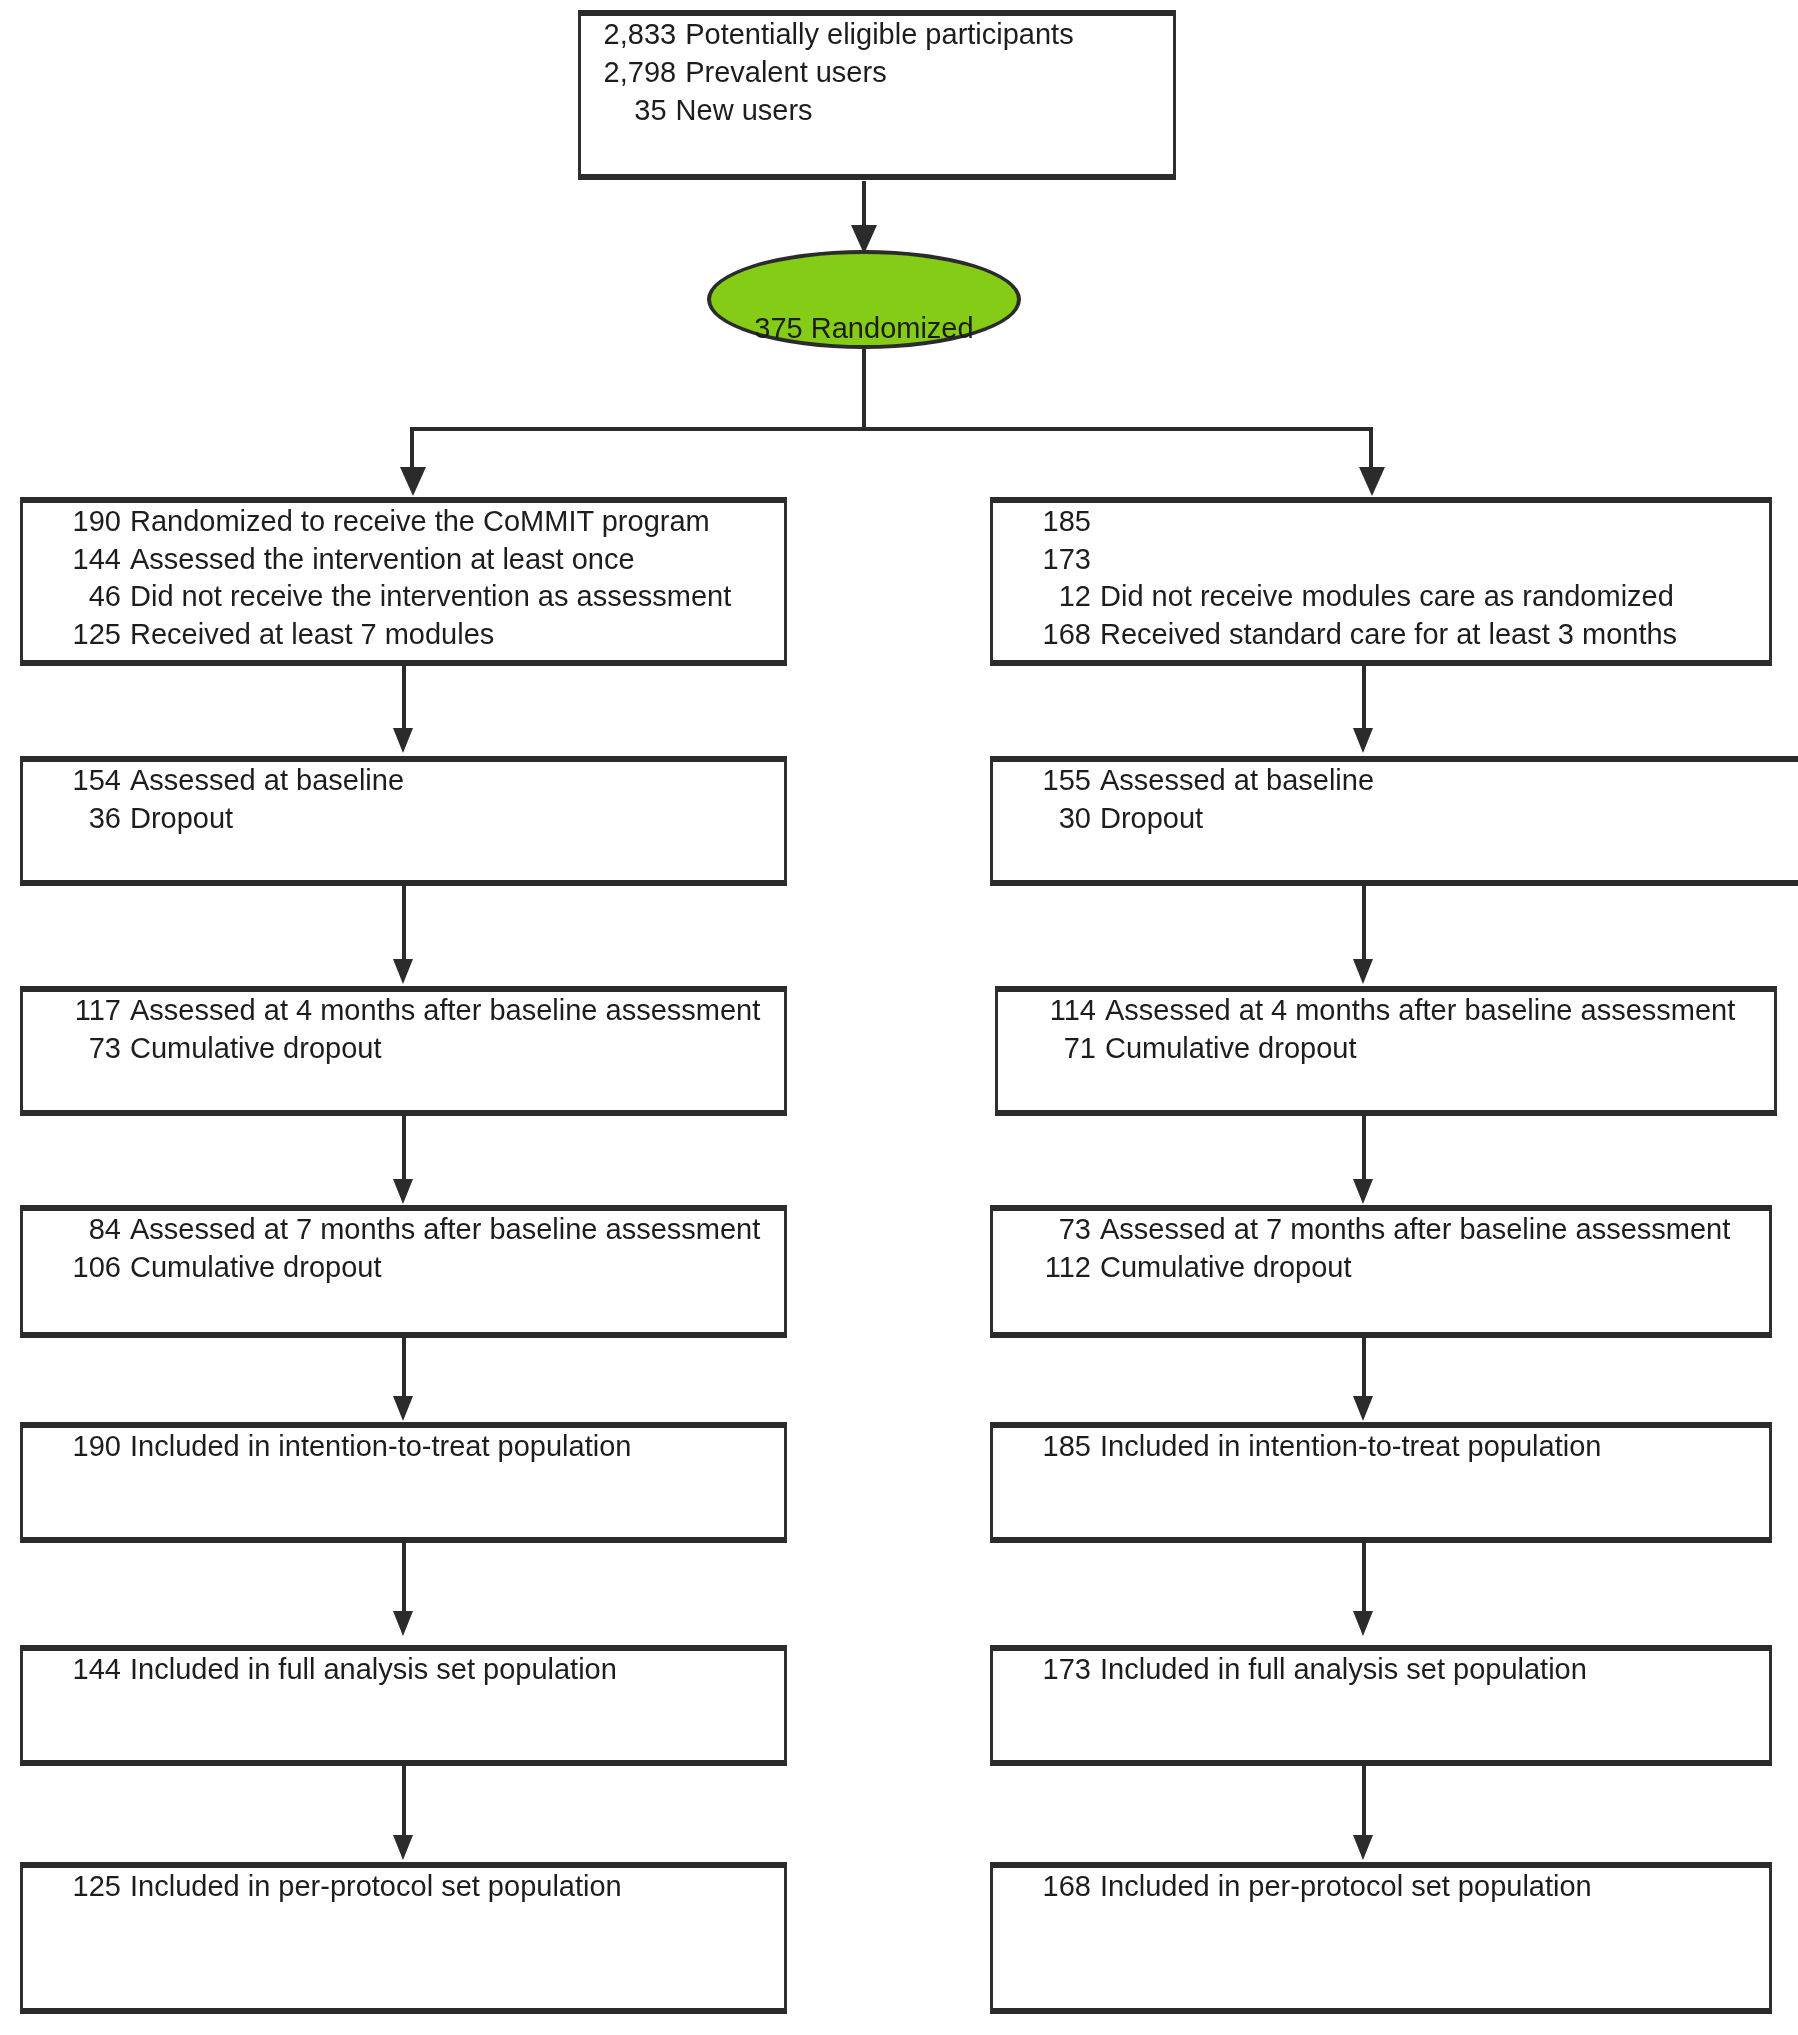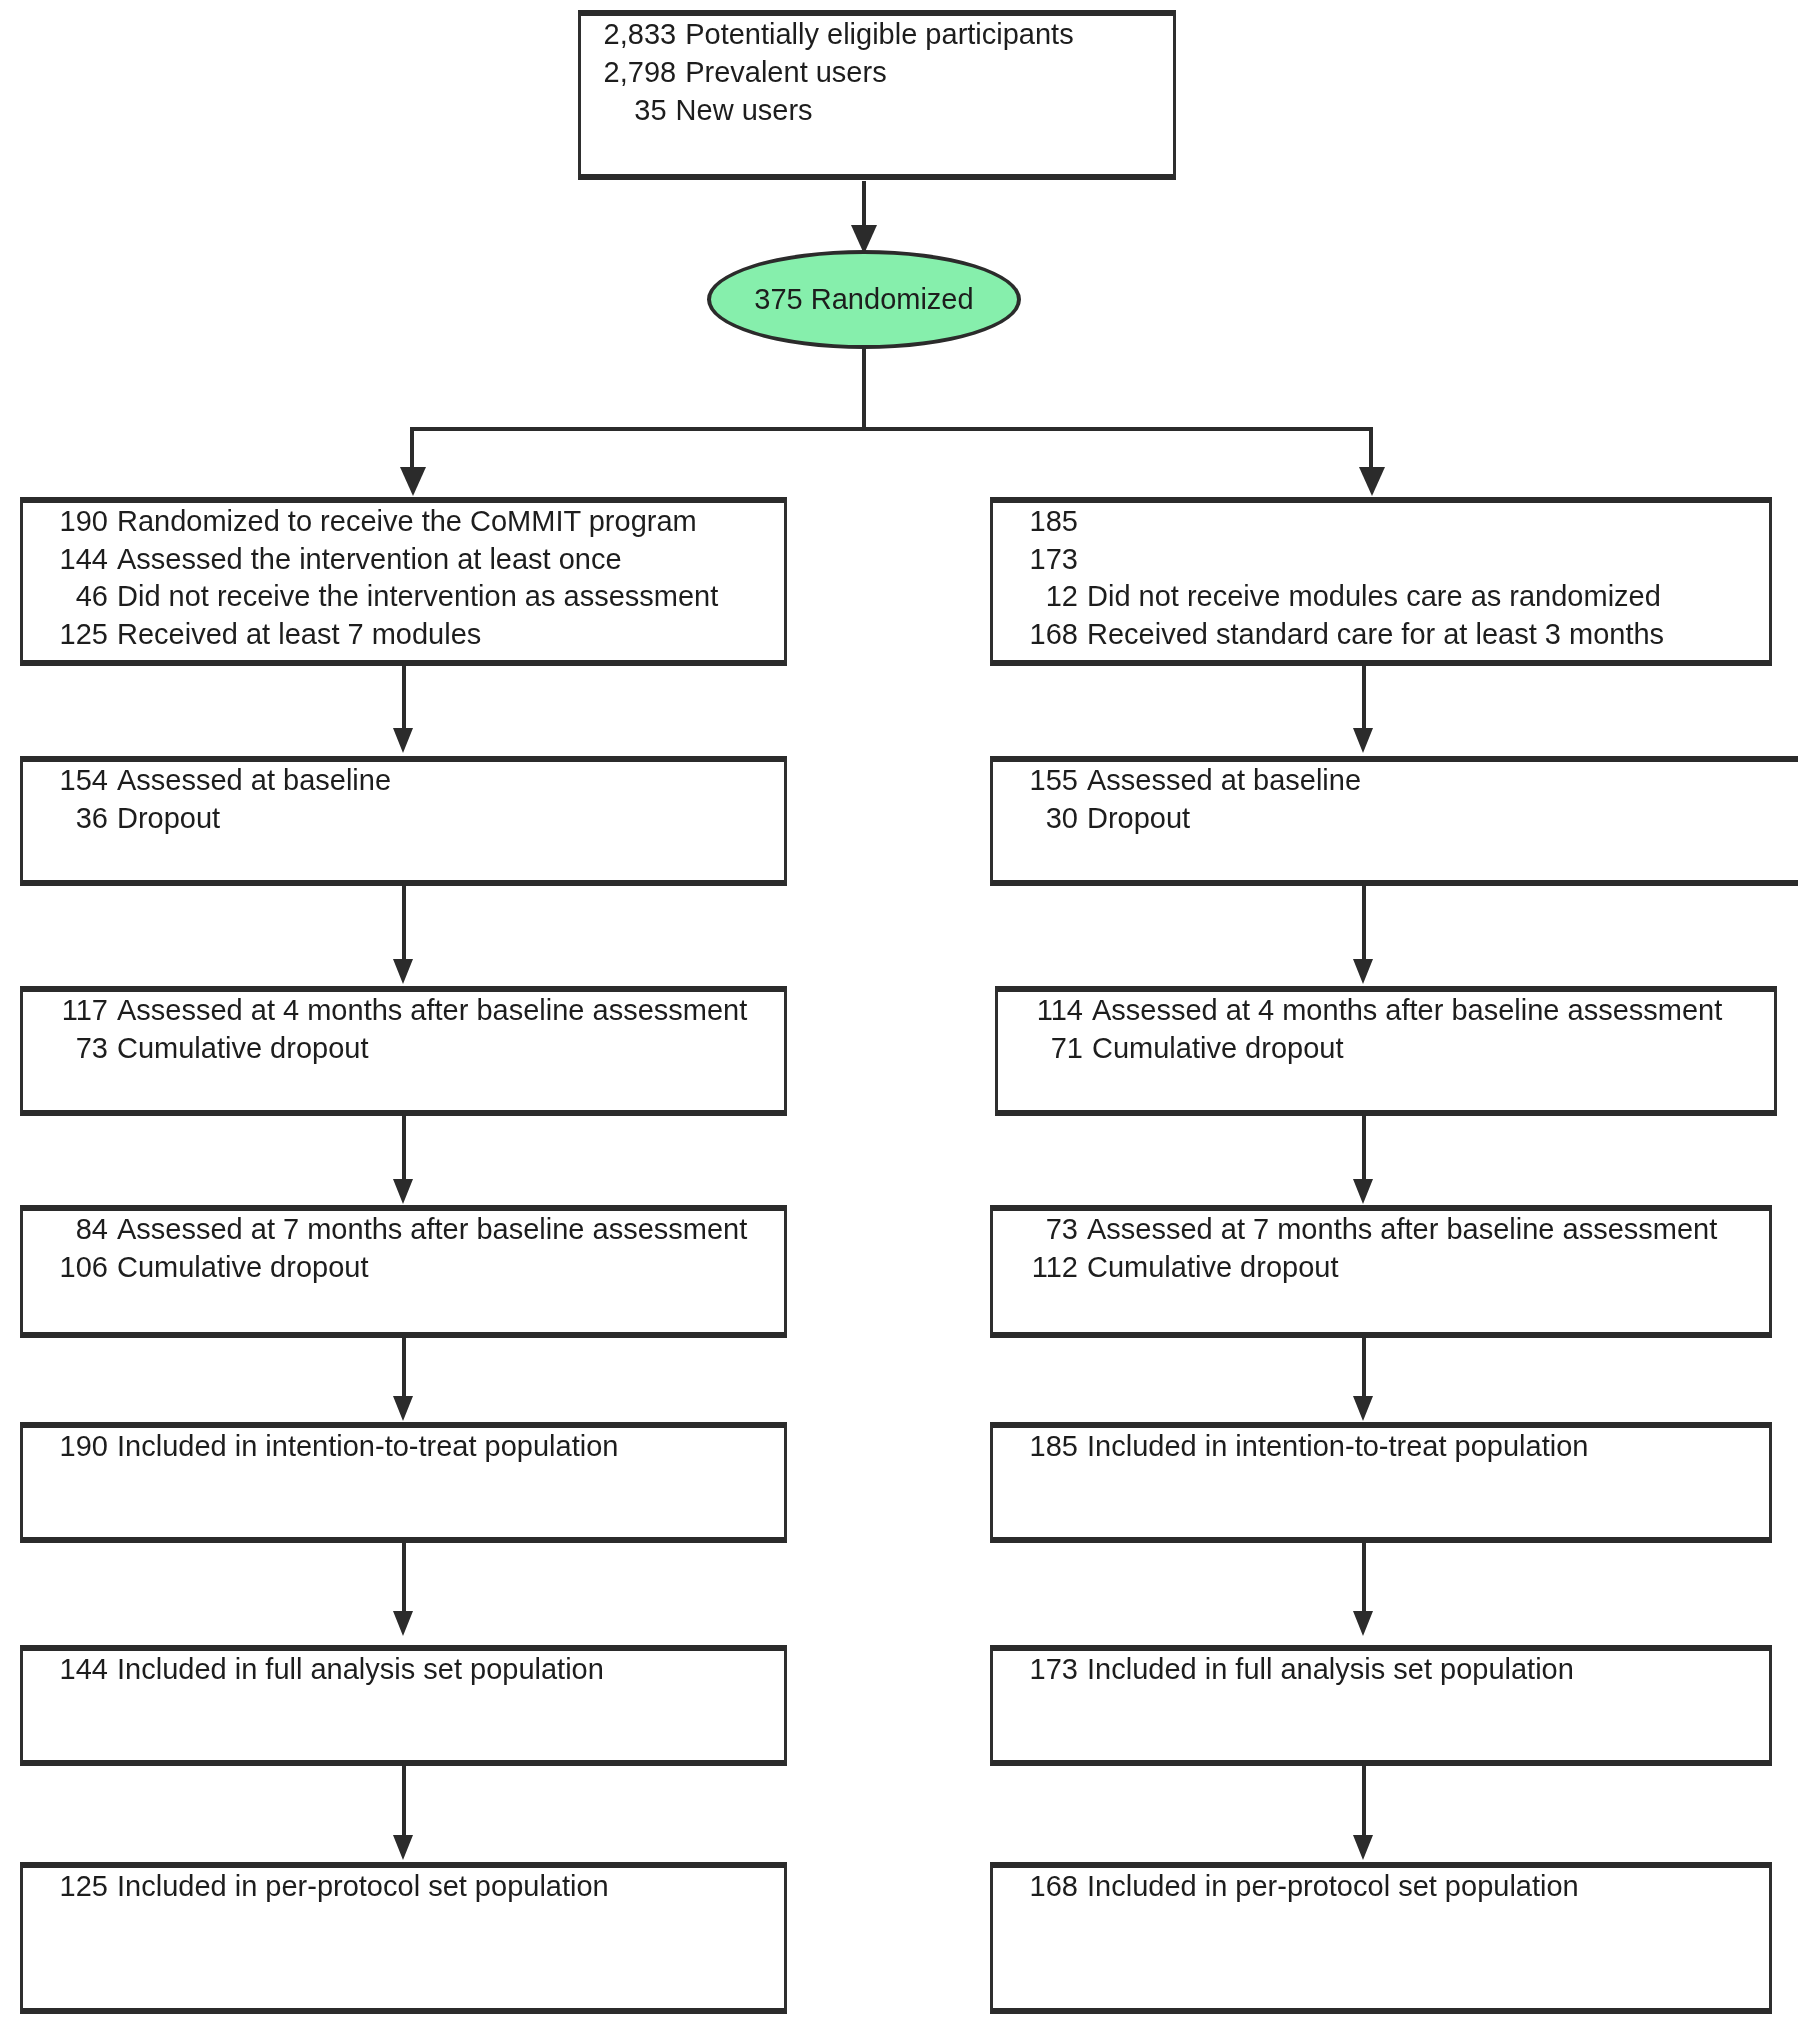--- a/index.html
+++ b/index.html
@@ -27,21 +27,21 @@
     border-left: 3.4px solid #2f2f2f;
     border-right: 3.4px solid #2f2f2f;
     border-top: 6.2px solid #2b2b2b;
     border-bottom: 6.2px solid #2b2b2b;
     display: flex;
     flex-direction: column;
   }
   .node-lines {
     display: inline-block;
     margin: 0 auto 0 0;
-    padding-left: 22px;
+    padding-left: 35px;
   }
   .node-line {
     display: flex;
     align-items: baseline;
     font-size: 29px;
     line-height: 1.30;
     white-space: nowrap;
     color: #1d1d1d;
   }
   .node-line .num {
@@ -51,25 +51,25 @@
     padding-right: 9px;
   }
   .node-line .txt {
     display: inline-block;
   }
 
   
   .ellipse-node {
     position: absolute;
     box-sizing: border-box;
-    background: #86efac;
+    background: #84cc16;
     border: 4px solid #2b2b2b;
     border-radius: 50%;
     display: flex;
-    align-items: center;
+    align-items: flex-end;
     justify-content: center;
   }
   .ellipse-node .elabel {
     font-size: 29px;
     color: #1d1d1d;
     white-space: nowrap;
   }
 
   
   .vline {

